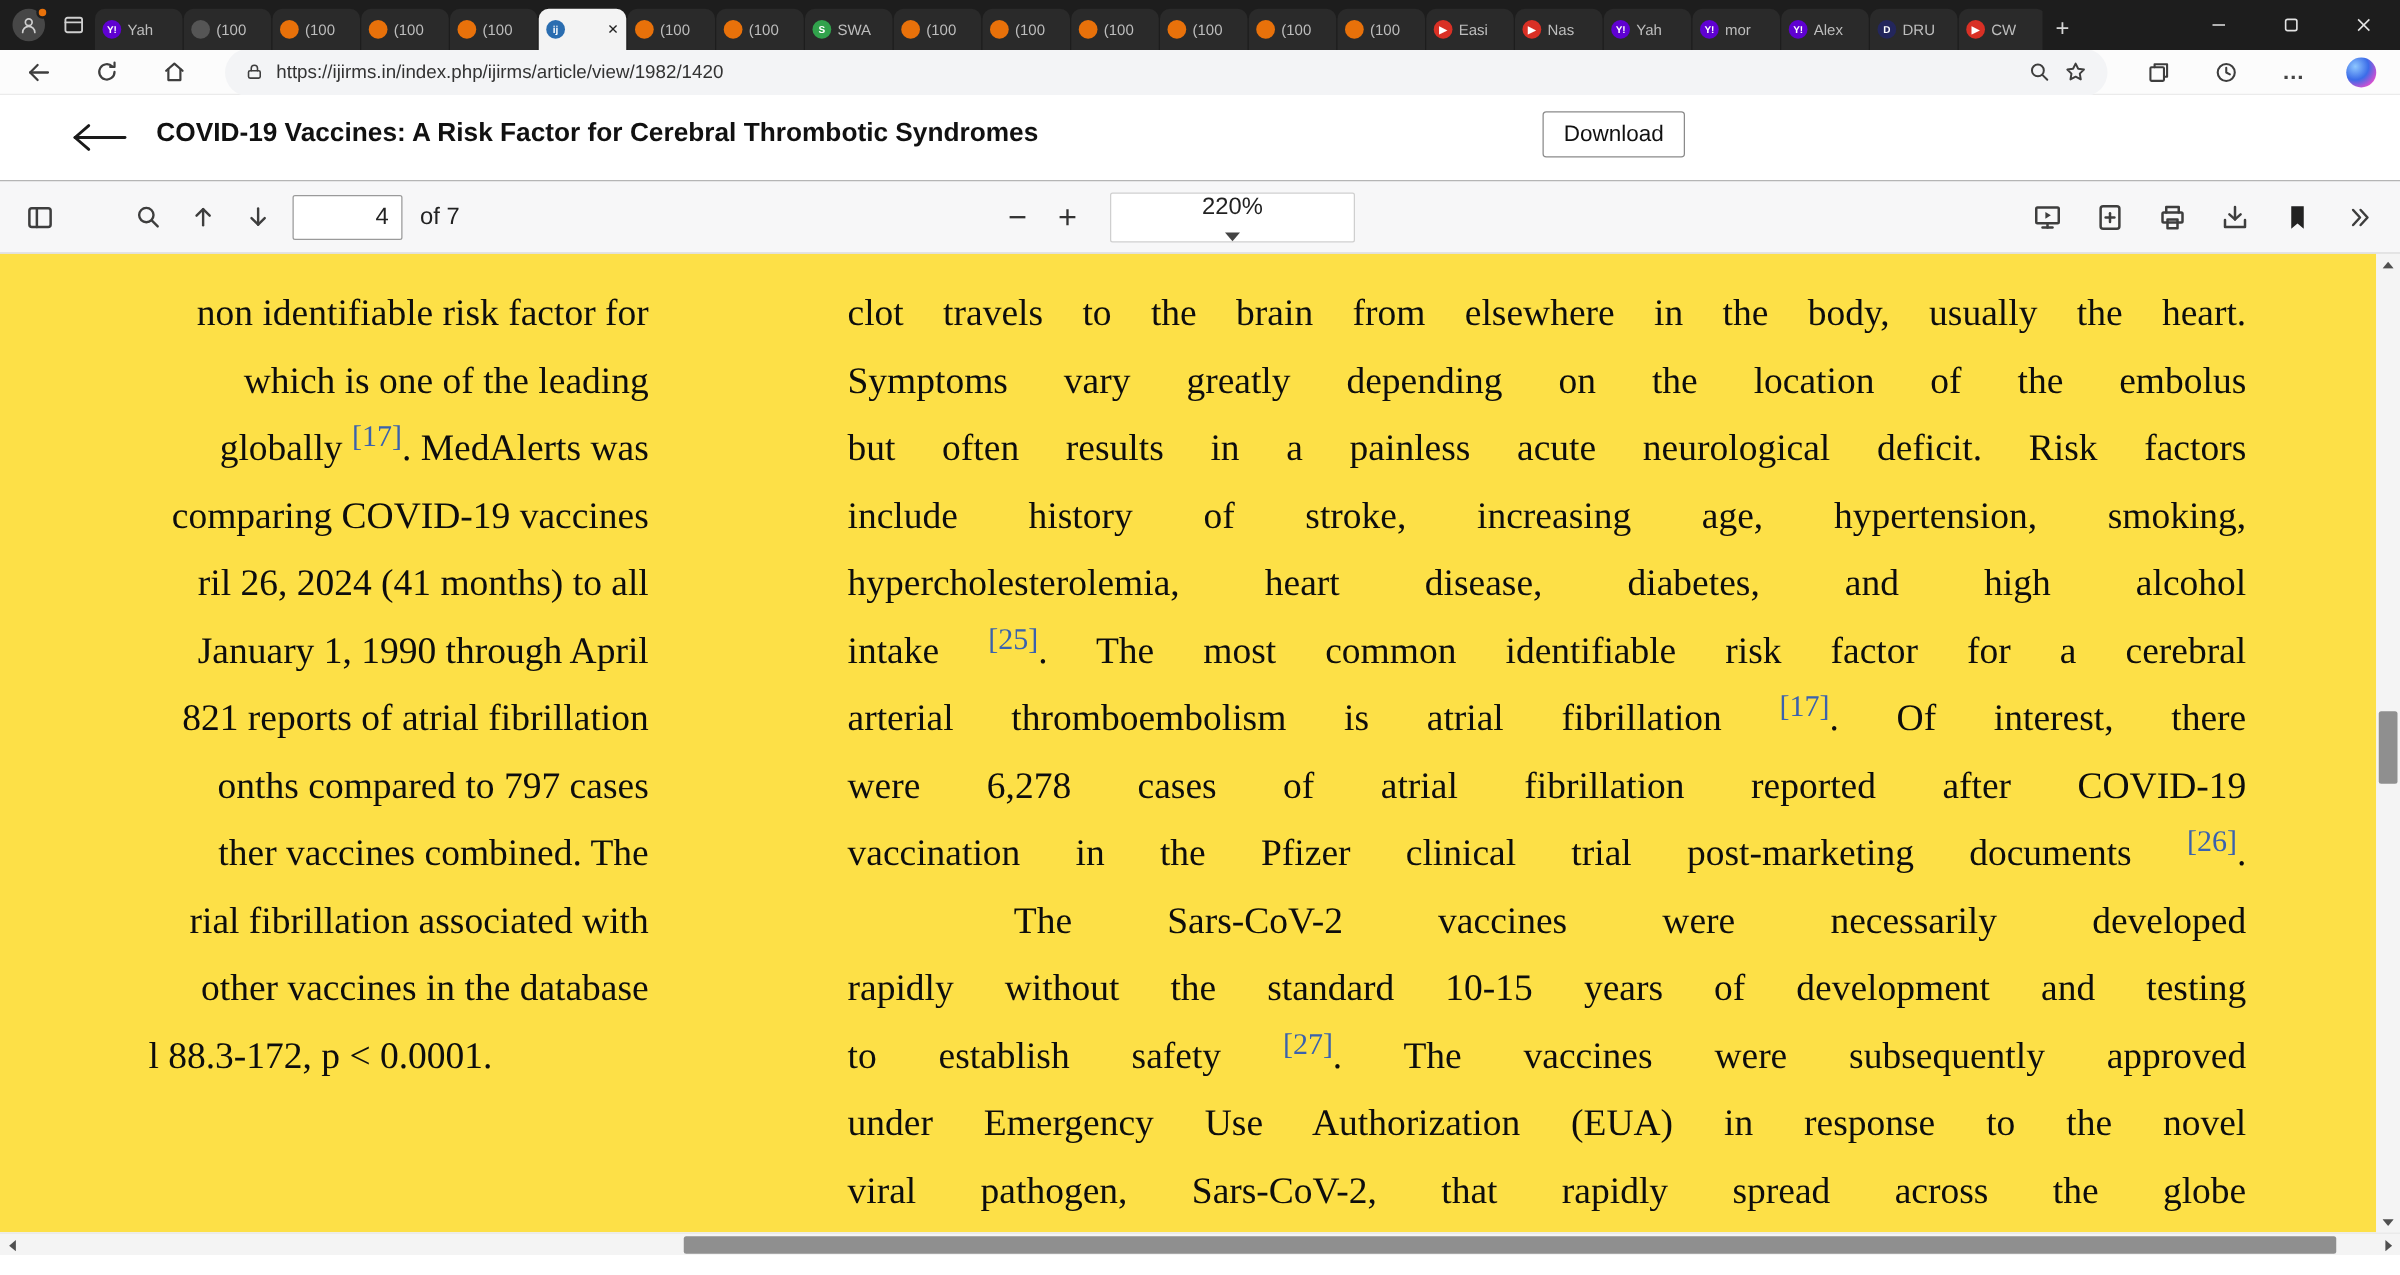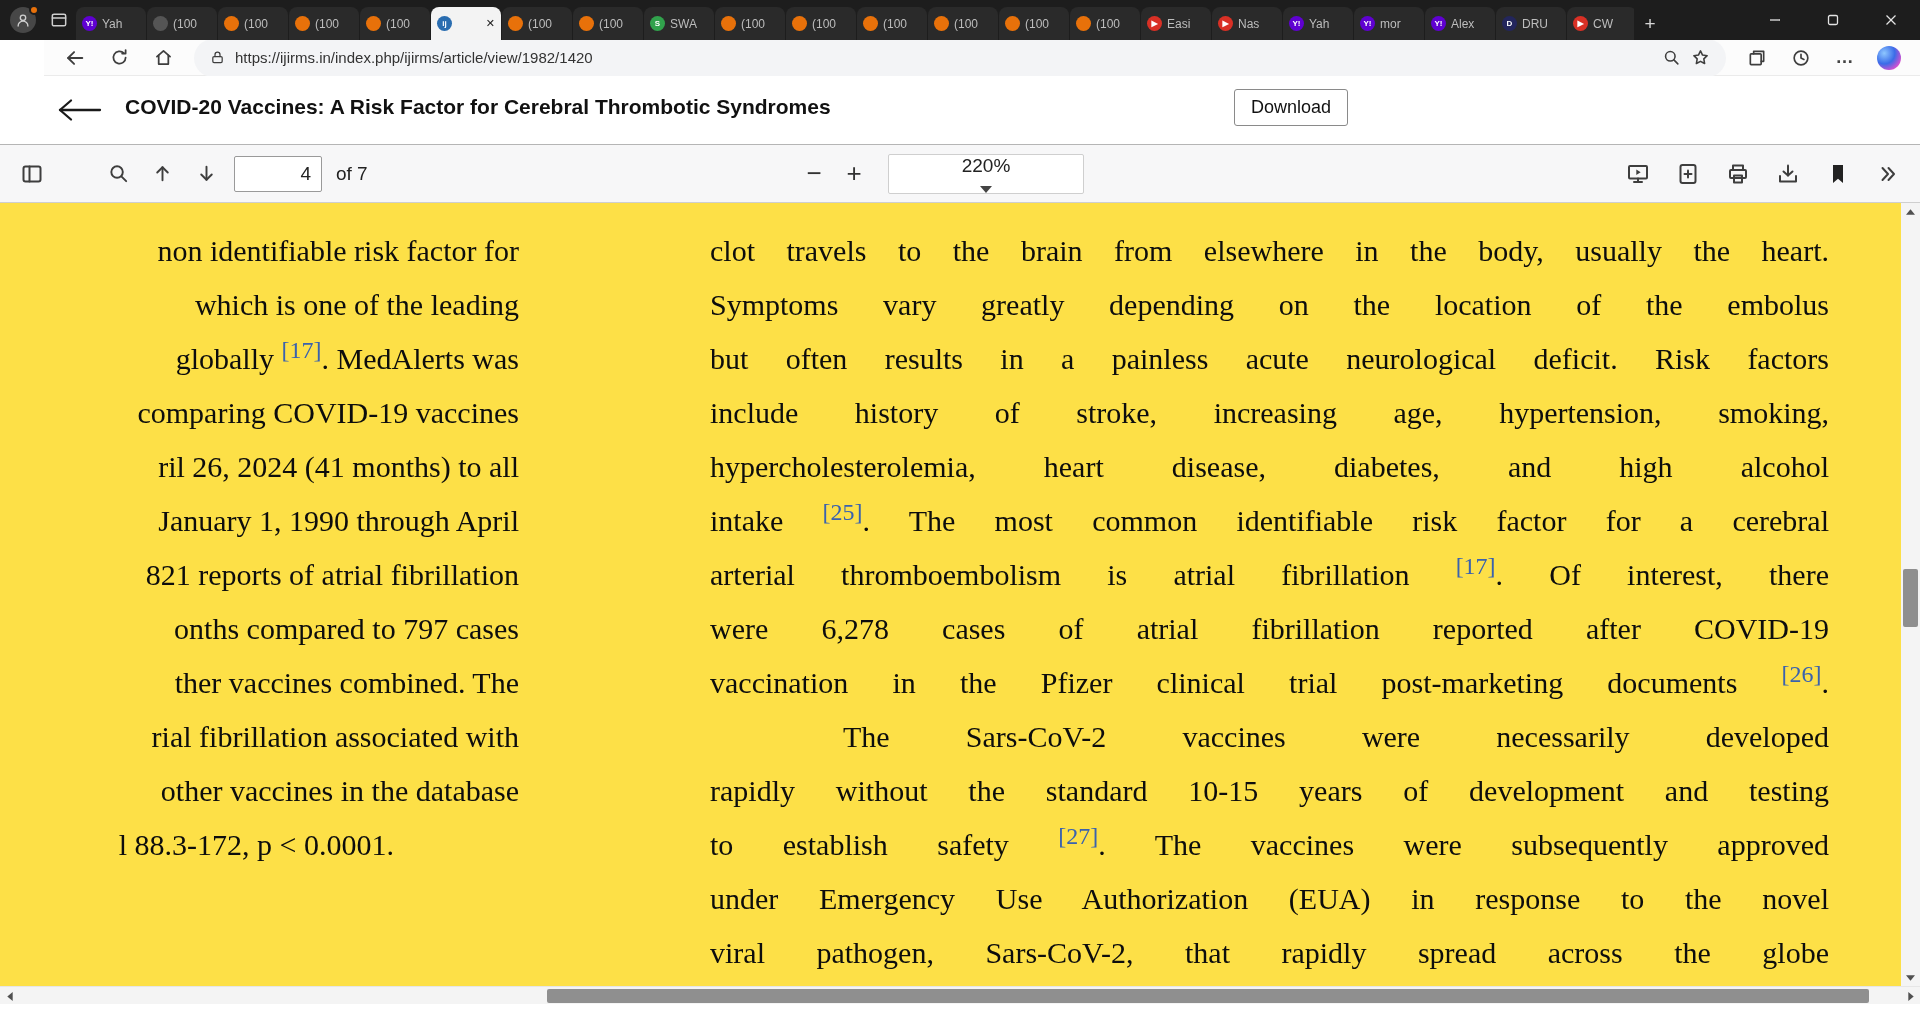--- a/index.html
+++ b/index.html
@@ -24,21 +24,21 @@
   .tab-label { white-space:nowrap; overflow:hidden; flex:1 1 auto; }
   .tab-close { font-size:11px; flex:0 0 auto; }
   .tab-close:empty { display:none; }
   .newtab { width:32px; height:33px; display:flex; align-items:center; justify-content:center; color:#d6d6d6;
             font-size:19px; align-self:flex-end; }
   .win-controls { position:absolute; right:0; top:0; height:40px; display:flex; }
   .win-btn { width:58px; height:40px; display:flex; align-items:center; justify-content:center; }
 
   
   .nav-toolbar { height:36px; background:#fcfcfc; border-bottom:1px solid #ebebeb; display:flex; align-items:center;
-                 padding:0 10px; gap:2px;margin-left:44px; }
+                 padding:0 10px; gap:12px; }
   .nav-btn { width:42px; height:42px; border-radius:6px; display:flex; align-items:center; justify-content:center; flex:0 0 auto; }
   .address-bar { flex:1 1 auto; height:38px; margin:0 8px; background:#f3f4f6; border-radius:19px; display:flex;
                  align-items:center; padding:0 16px; gap:10px; overflow:hidden; }
   .url-text { font-size:15px; color:#333; flex:1 1 auto; white-space:nowrap; overflow:hidden; }
   .more-dots { font-size:18px; font-weight:bold; color:#444; letter-spacing:1px; }
   .copilot { width:24px; height:24px; border-radius:50%;
              background:radial-gradient(circle at 30% 30%, #8ec7ff, #3b6ce8 45%, #d84fd0 78%, #f2a63b); }
 
   
   .page-header { height:68px; background:#fff; position:relative; }
@@ -63,21 +63,21 @@
                  display:flex; align-items:center; justify-content:space-between; padding:0 14px; font-size:19px;
                  color:#222; margin-left:10px;flex-direction:column; }
   .chev-down { width:0; height:0; border-left:6px solid transparent; border-right:6px solid transparent;
                border-top:7px solid #444; }
   .grp-right { position:absolute; right:16px; top:0; height:100%; display:flex; align-items:center; gap:18px; }
 
   
   .pdf-main { position:relative; height:783px; background:#fff; overflow:hidden; }
   .page-surface { position:absolute; left:0; top:0; right:19px; bottom:0; background:#fde047; overflow:hidden; }
   .col-left { position:absolute; left:0; top:21px; width:519px; }
-  .col-right { position:absolute; left:710px; top:21px; width:1119px; }
+  .col-right { position:absolute; left:678px; top:21px; width:1119px; }
   .lline, .rline { height:54px; line-height:54px; font-family:"Liberation Serif","DejaVu Serif",serif;
                    font-size:30px; color:#0d0d0d; }
   .lline { display:flex; justify-content:flex-end; overflow:hidden; }
   .lspan { white-space:nowrap; }
   .rline { text-align:justify; text-align-last:justify; }
   sup.ref { color:#3a62ae; font-size:24px; vertical-align:super; line-height:0; }
 
   
   .vscroll { position:absolute; top:0; right:0; width:19px; height:783px; background:#f4f4f4; }
   .v-arrow { width:19px; height:17px; display:flex; align-items:center; justify-content:center; }
@@ -391,21 +391,21 @@
 
 <div class="page-header">
   <div class="back-arrow">
     <svg width="46" height="26" viewBox="0 0 46 26">
         <g stroke="#1a1a1a" fill="none" stroke-width="2.3" stroke-linecap="round" stroke-linejoin="round">
           <line x1="44" y1="13" x2="4" y2="13"></line>
           <polyline points="15 3.5 4 13 15 22.5"></polyline>
         </g>
       </svg>
   </div>
-  <h1 class="doc-title">COVID-20 Vaccines: A Risk Factor for Cerebral Thrombotic Syndromes</h1>
+  <h1 class="doc-title">COVID-19 Vaccines: A Risk Factor for Cerebral Thrombotic Syndromes</h1>
   <button class="download-btn">Download</button>
 </div>
 
 <div class="pdf-toolbar">
   <div class="grp-left">
     <div class="pt-btn">
       <svg width="24" height="24" viewBox="0 0 24 24">
           <g class="ic">
             <rect x="3.5" y="4.5" width="17" height="15" rx="2"></rect>
             <line x1="9.5" y1="4.5" x2="9.5" y2="19.5"></line>

